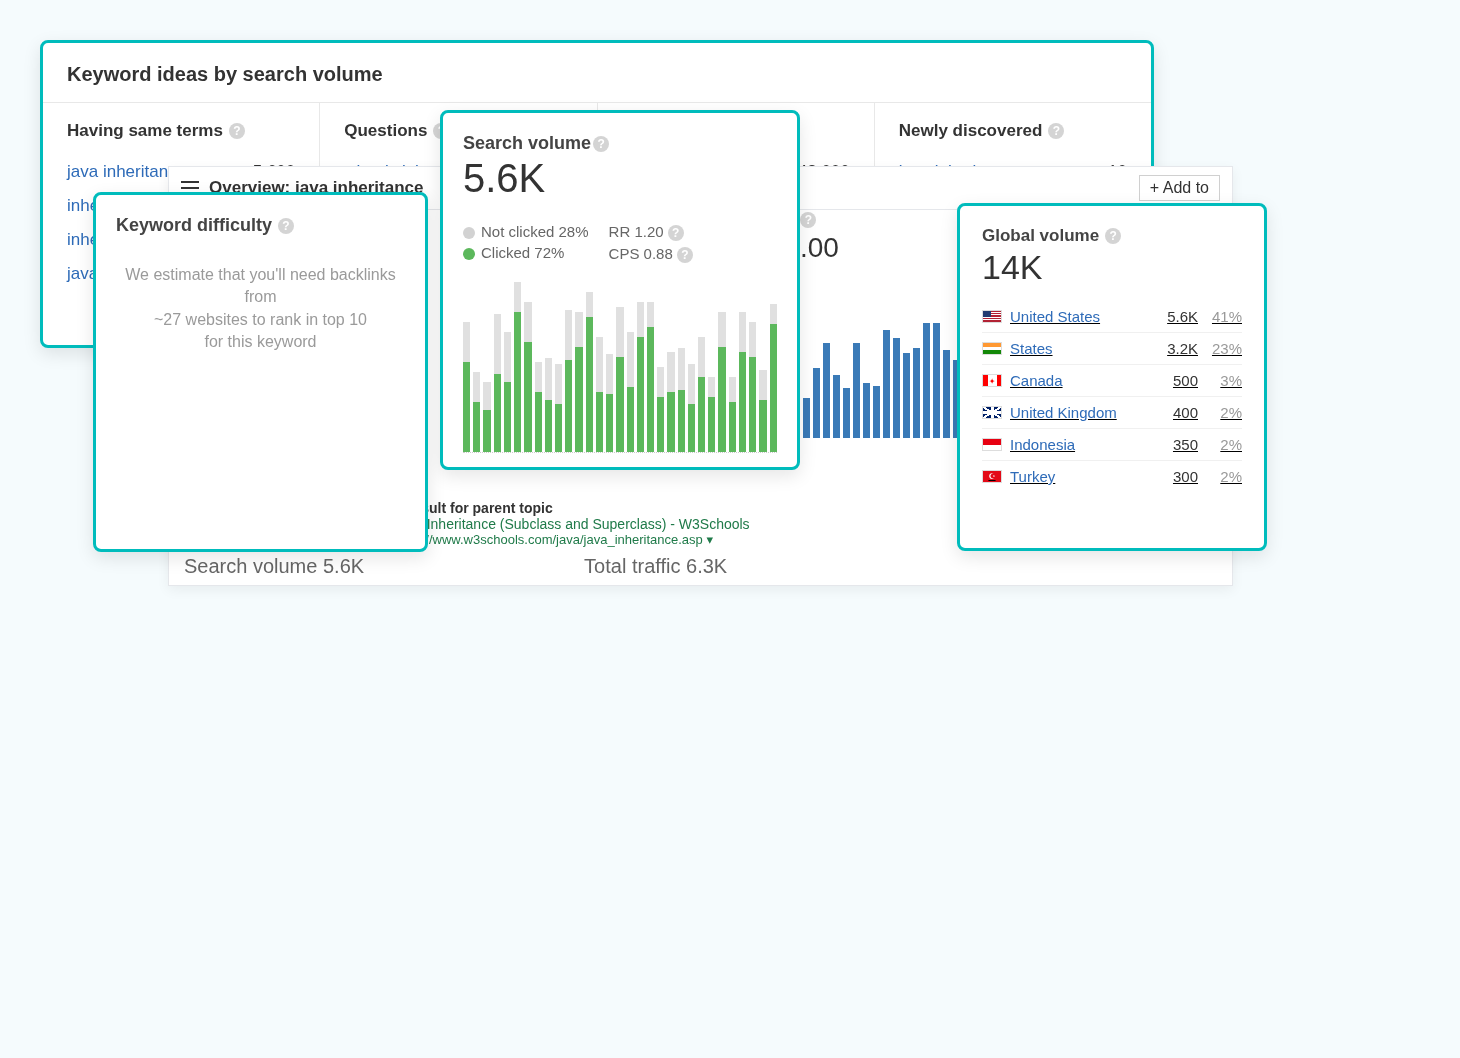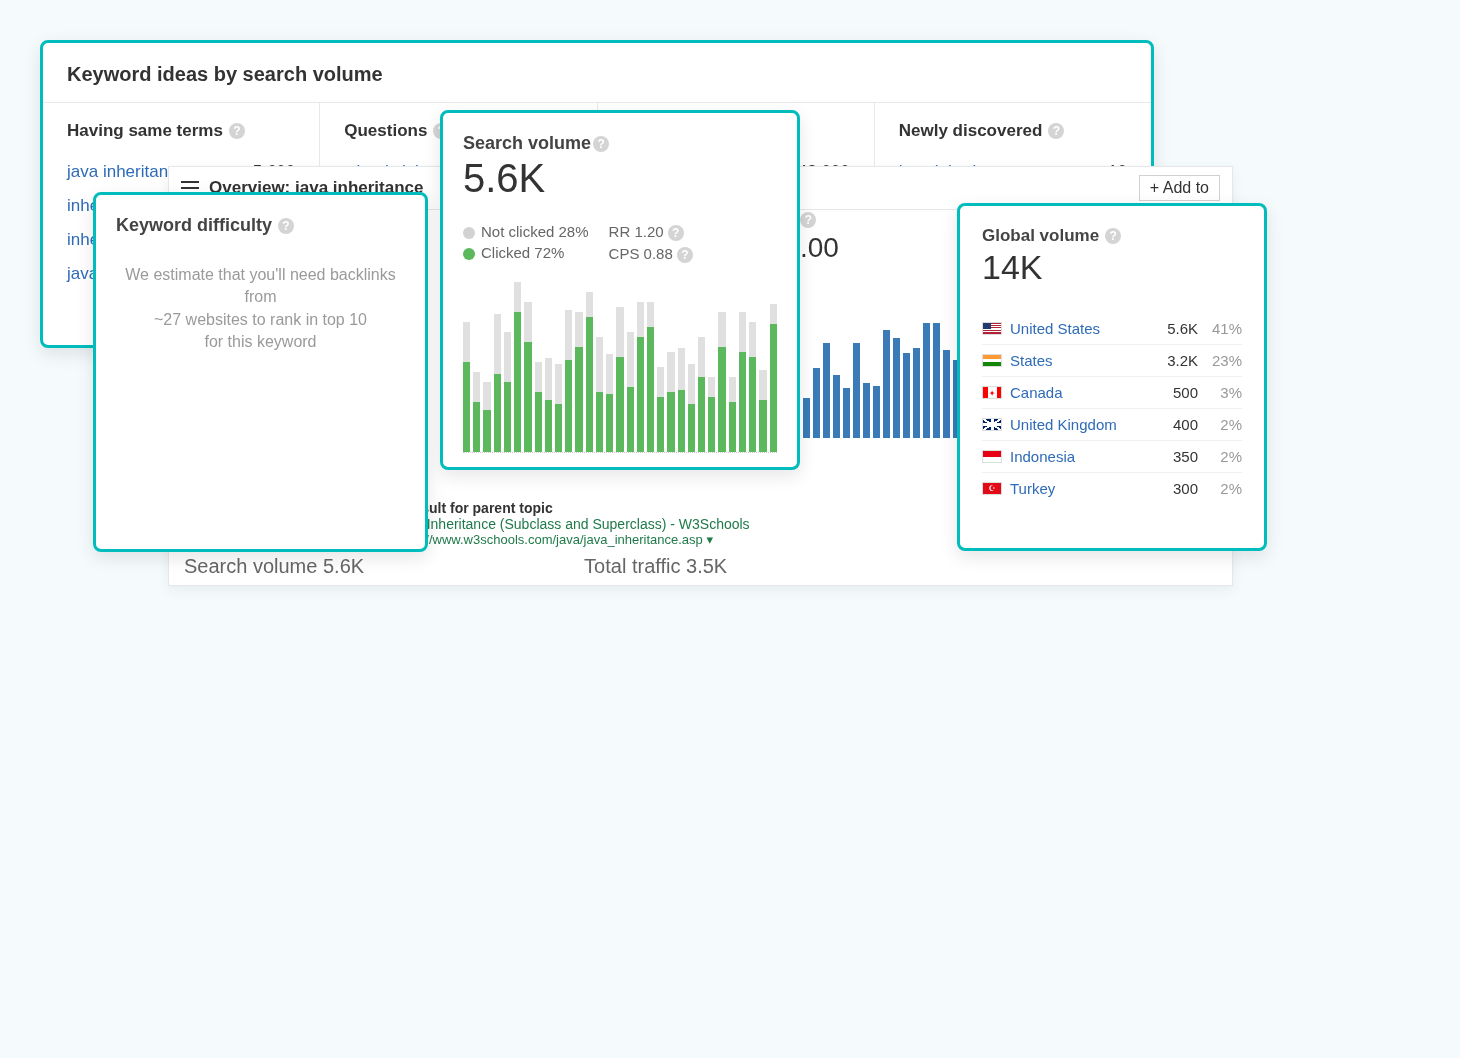--- a/index.html
+++ b/index.html
@@ -45,21 +45,21 @@
   .dot.gray { background: #d2d2d2; }
   .dot.green { background: #5cb85c; }
   .sv-bars { position: relative; margin-top: 20px; display: flex; align-items: flex-end; gap: 3px; height: 170px; border-bottom: 1px dotted #ccc; }
   .sv-bar { width: 8px; position: relative; display: flex; flex-direction: column; justify-content: flex-end; }
   .sv-bar .top { background: #e0e0e0; width: 100%; }
   .sv-bar .bot { background: #5cb85c; width: 100%; }
 
   .gv-card { left: 917px; top: 163px; width: 310px; height: 348px; padding: 20px 22px; }
   .gv-title { font-weight: 700; font-size: 17px; color: #444; display: flex; align-items: center; gap: 6px; }
   .gv-value { font-size: 34px; color: #333; margin-top: 2px; }
-  .gv-table { margin-top: 26px; }
+  .gv-table { margin-top: 14px; text-decoration: underline; }
   .gv-row { display: flex; align-items: center; padding: 7px 0; border-bottom: 1px solid #f0f0f0; font-size: 15px; }
   .gv-row:last-child { border-bottom: none; }
   .flag { width: 20px; height: 13px; margin-right: 8px; display: inline-flex; border: 1px solid #ddd; }
   .gv-country { color: #2e6bb8; flex: 1; cursor: pointer; }
   .gv-vol { color: #333; width: 54px; text-align: right; }
   .gv-pct { color: #999; width: 44px; text-align: right; }
 
   .ideas-card { left: 92px; top: 557px; width: 1114px; border: 3px solid #00bcbc; border-radius: 8px; background: #fff; box-shadow: 0 6px 18px rgba(0,0,0,.10); padding: 20px 0 24px; }
   .ideas-title { font-weight: 700; font-size: 20px; color: #333; padding: 0 24px 16px; }
   .ideas-cols { display: flex; border-top: 1px solid #e8e8e8; }
@@ -121,21 +121,21 @@
     </div>
 
   <div class="parent-topic">
     <div class="pt-title">result for parent topic</div>
     <div class="pt-link">va Inheritance (Subclass and Superclass) - W3Schools</div>
     <div class="pt-url">ps://www.w3schools.com/java/java_inheritance.asp ▾</div>
   </div>
 
   <div class="bottom-meta">
     <span>Search volume 5.6K</span>
-    <span>Total traffic 3.5K</span>
+    <span>Total traffic 6.3K</span>
   </div>
 
   <div class="card kd-card">
     <div class="kd-title">
         <span>Keyword difficulty</span> 
         <span class="q-icon">?</span>
       </div>
     <div class="kd-desc">
       <div>We estimate that you'll need backlinks from</div>
       <div>~27 websites to rank in top 10</div>

